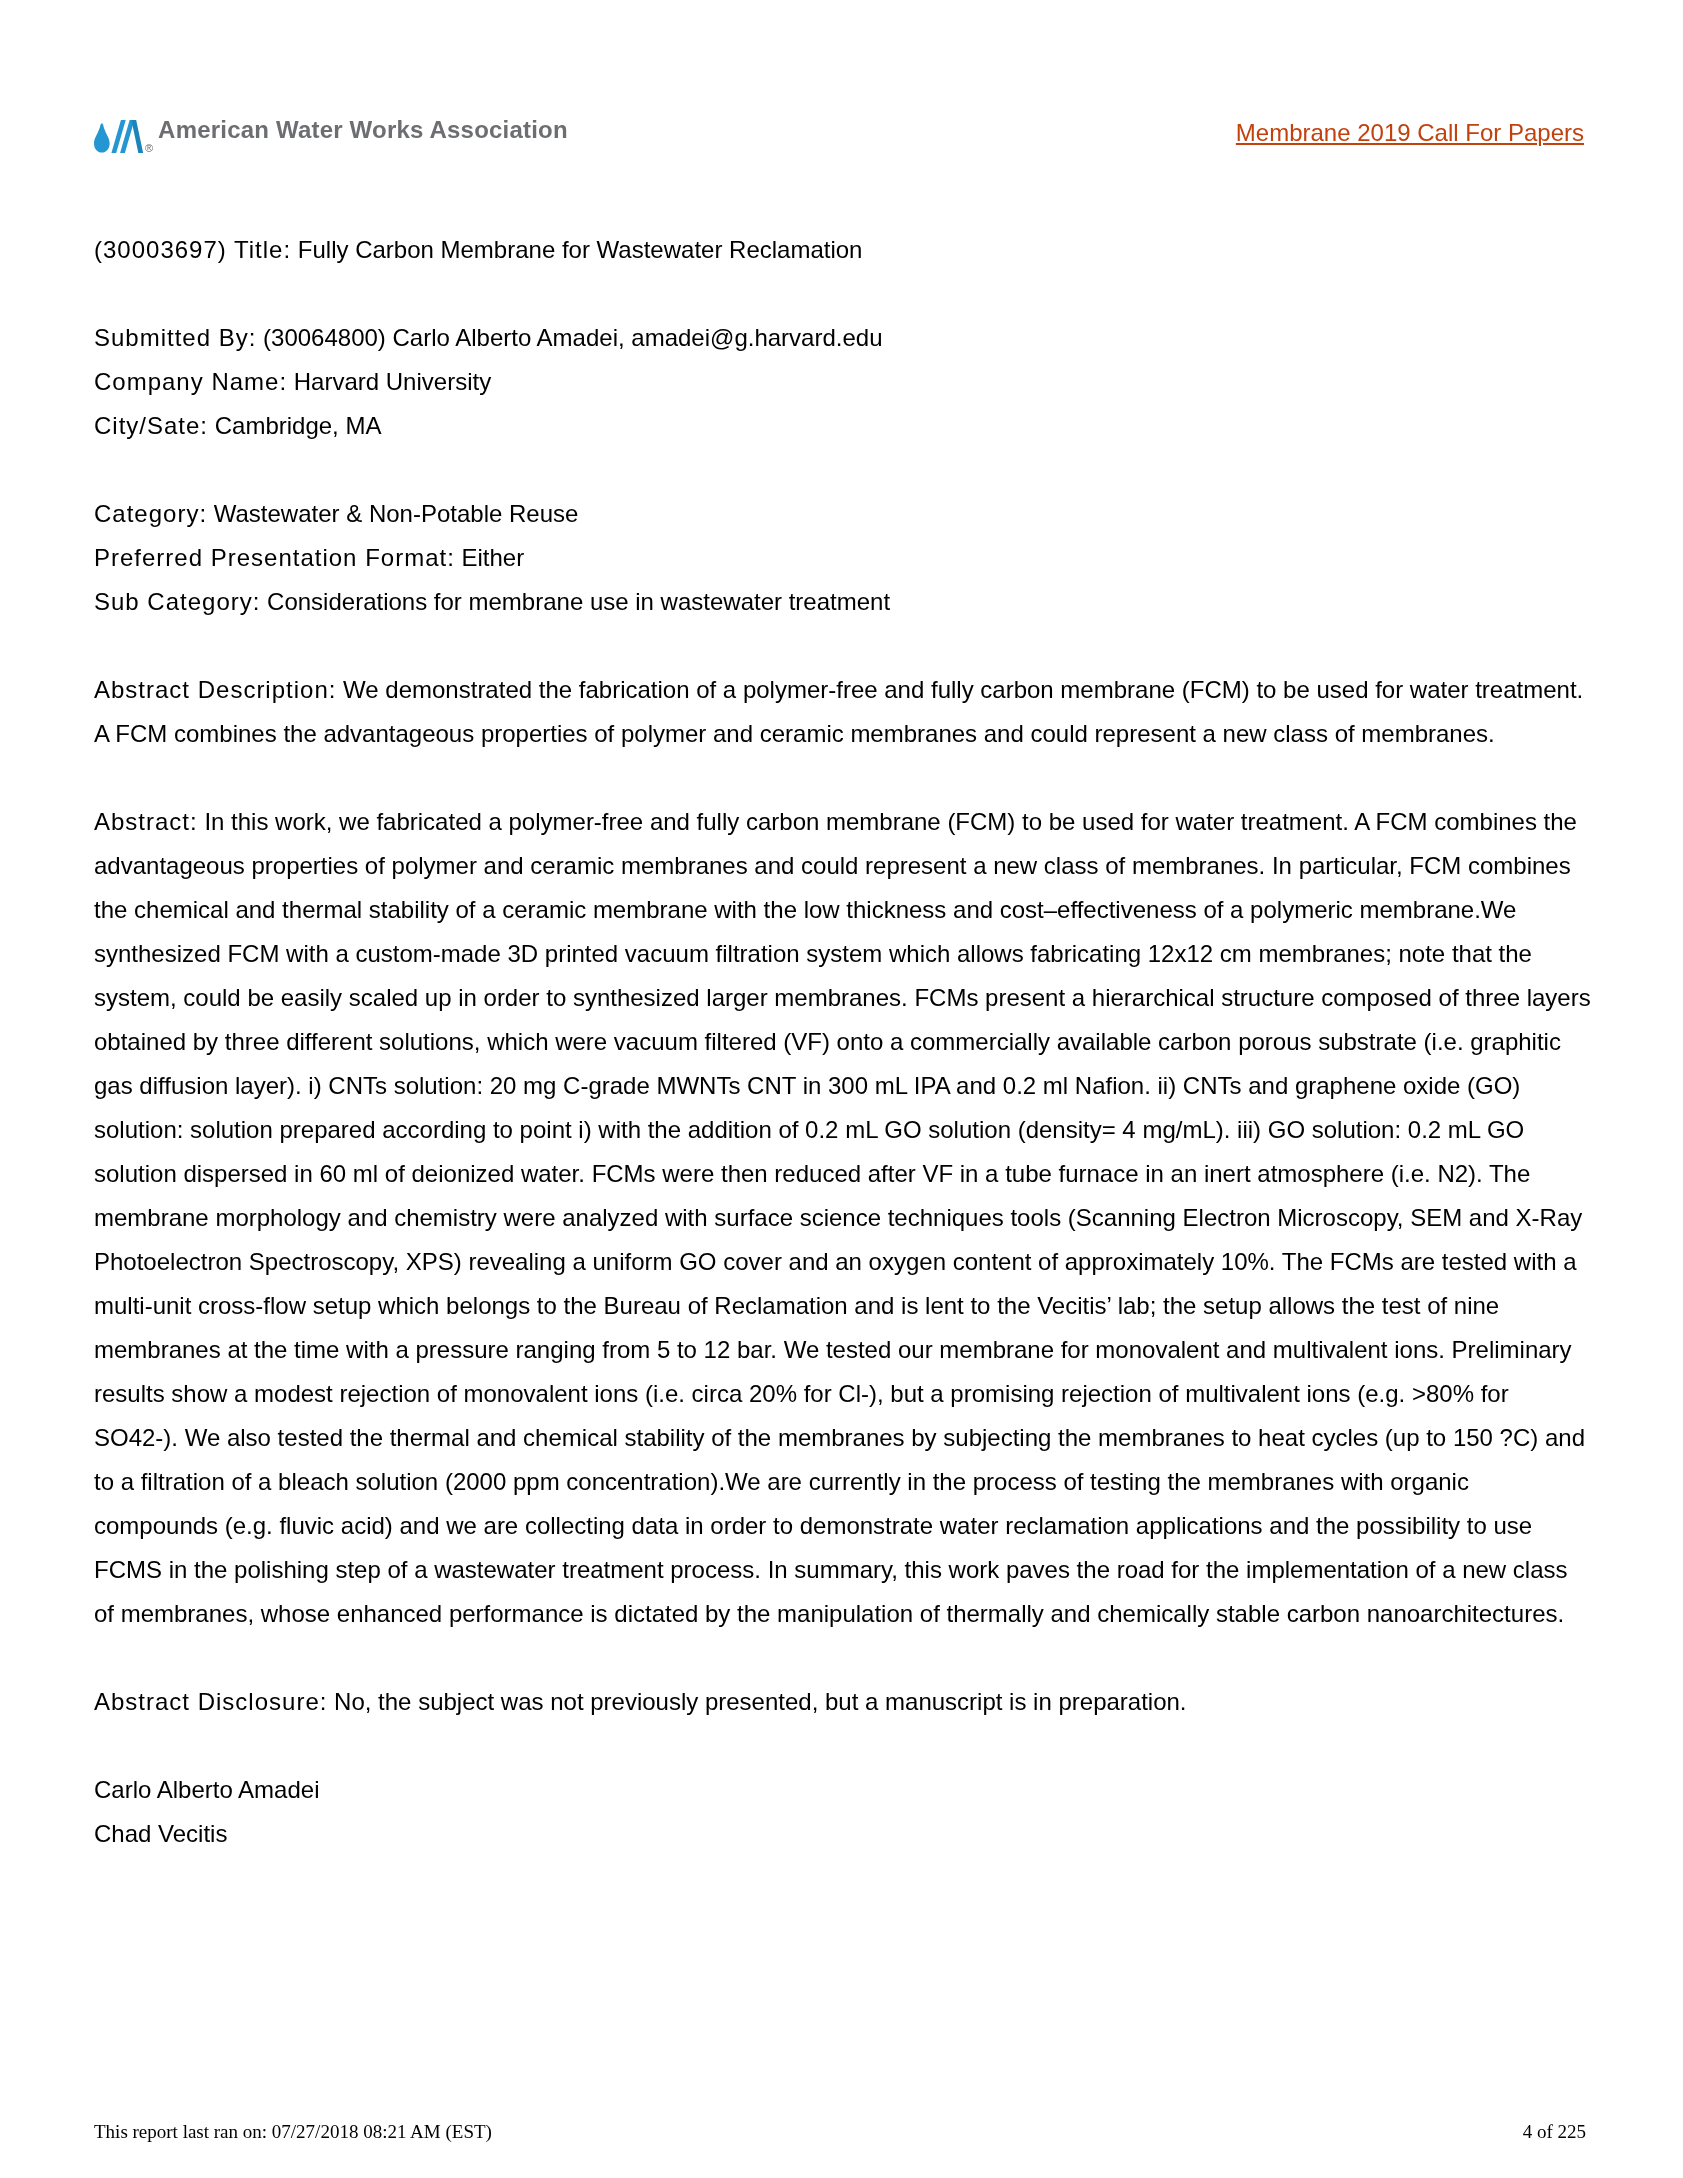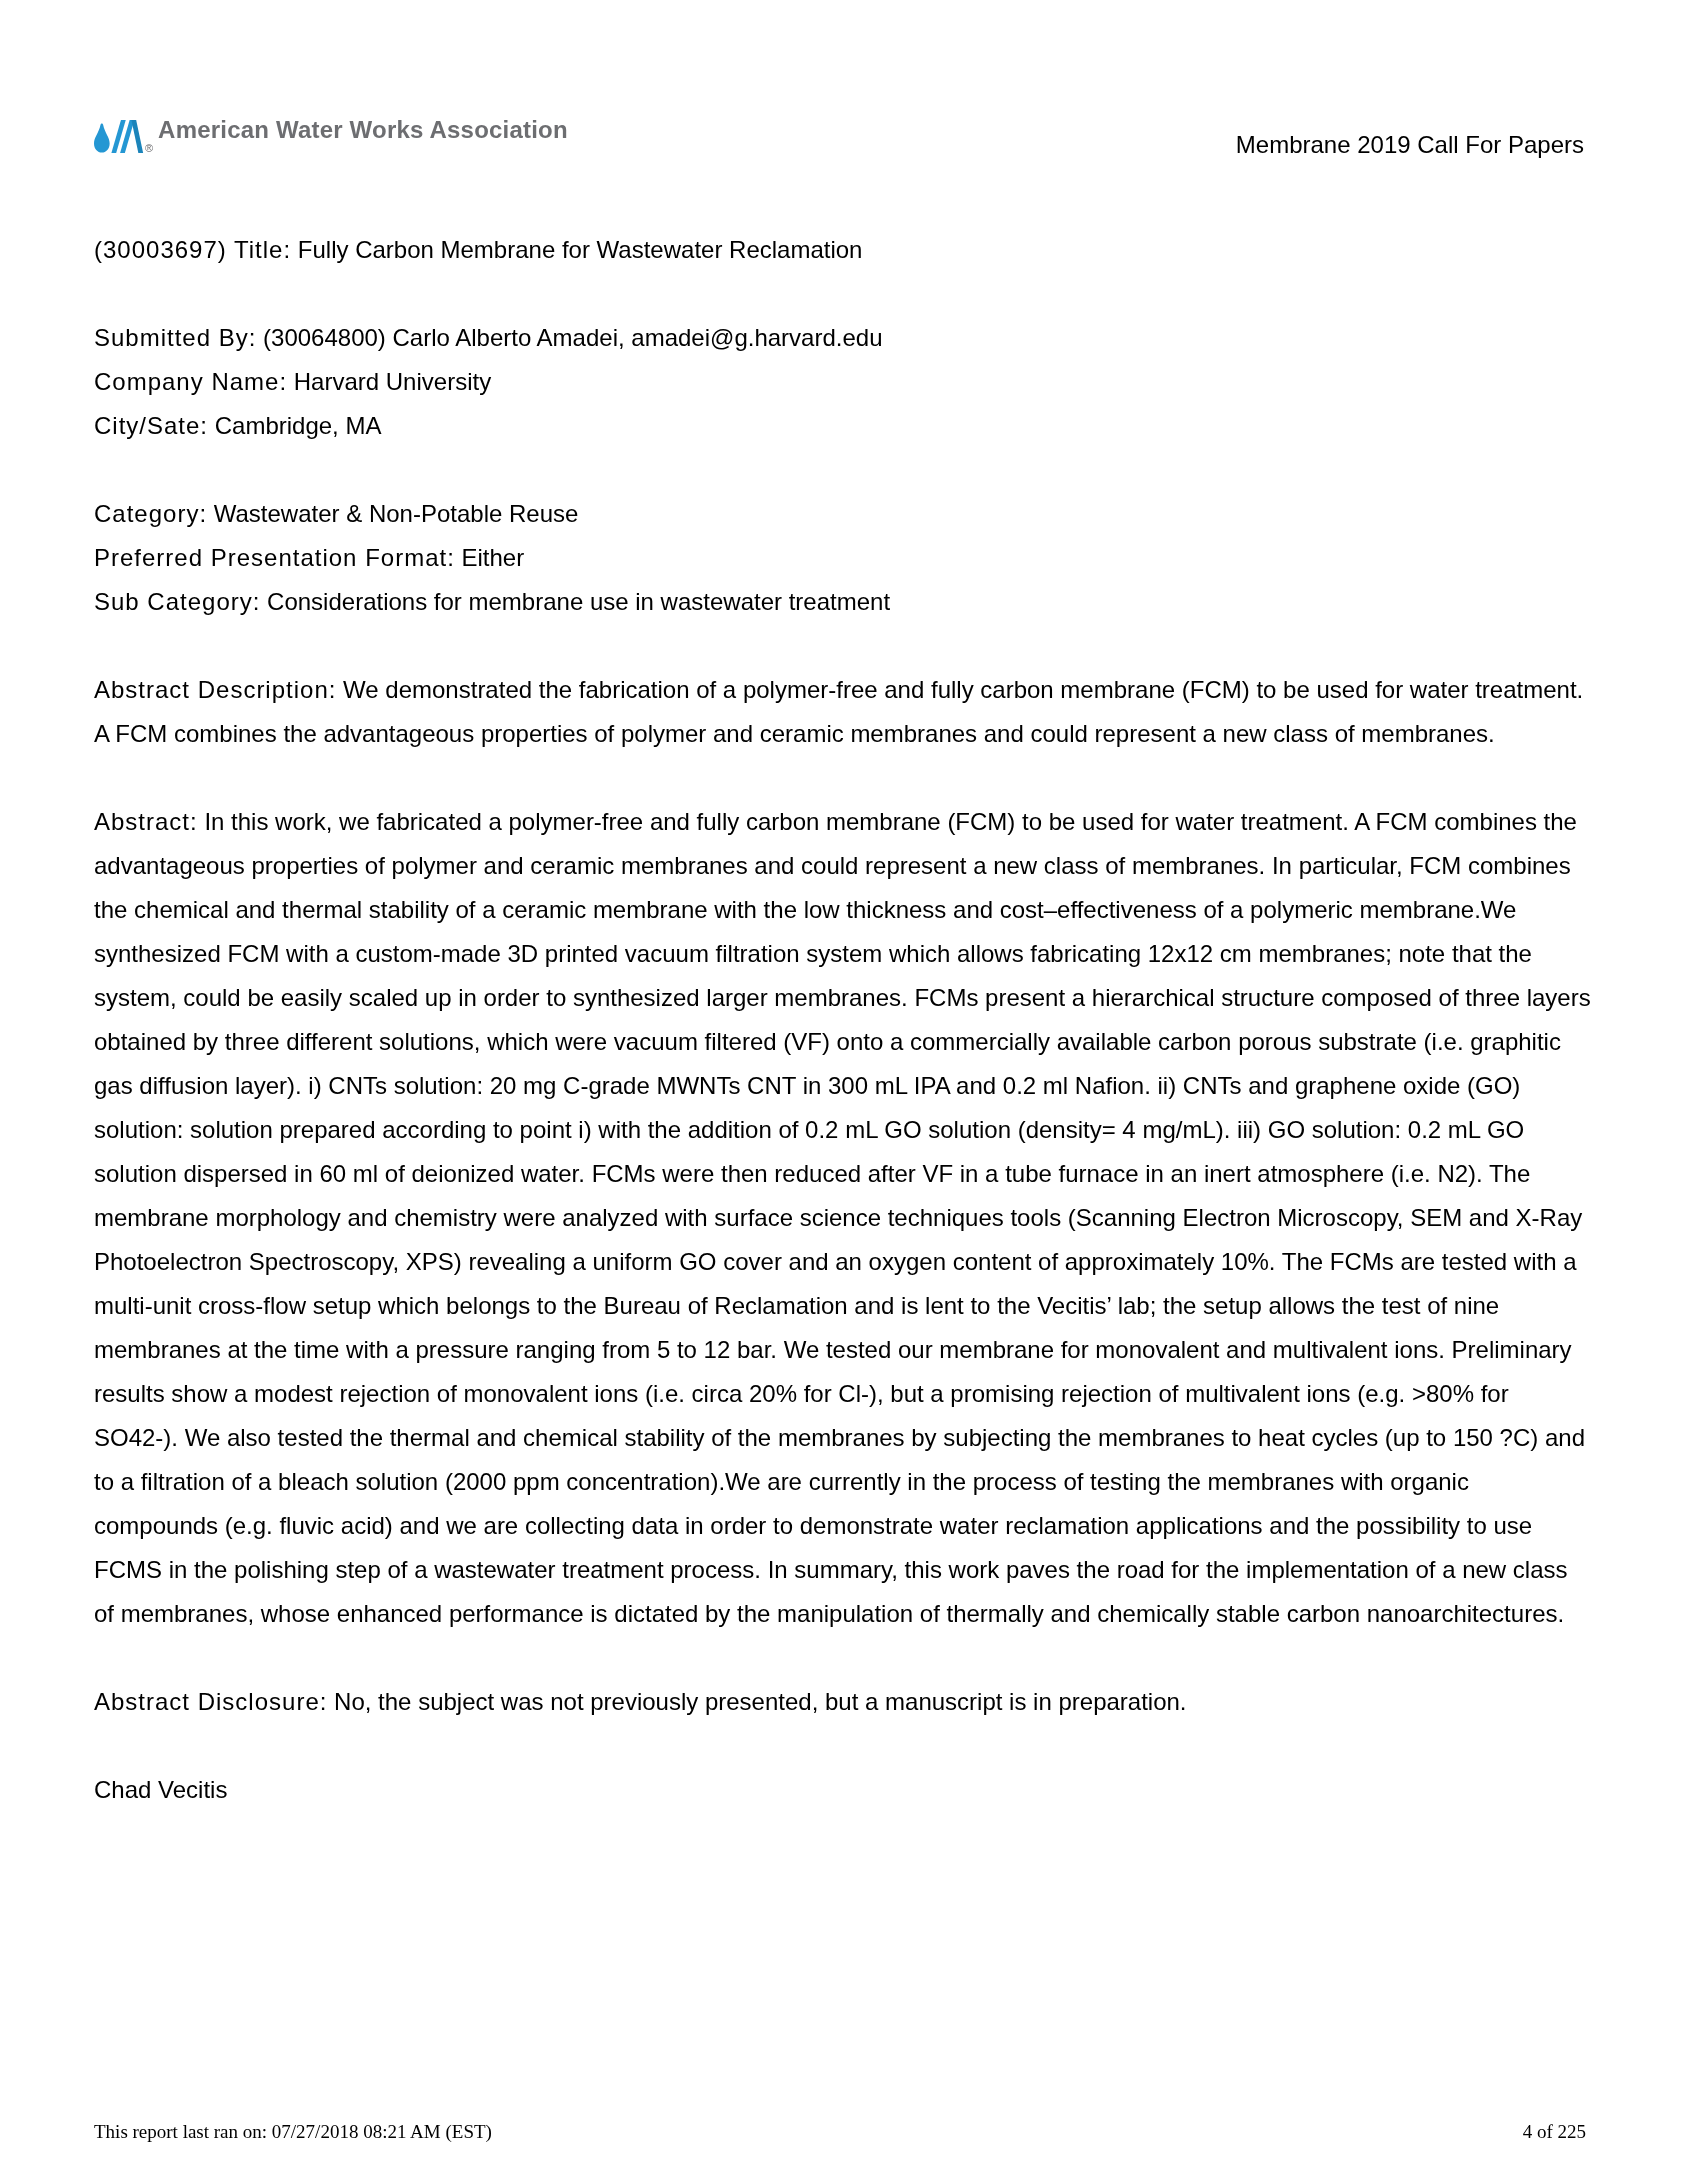--- a/index.html
+++ b/index.html
@@ -48,23 +48,24 @@
     font-weight: 600;
     color: #6d6e71;
     letter-spacing: 0.2px;
     margin-left: 5px;
     margin-bottom: 12px;
     line-height: 1.1;
     white-space: nowrap;
   }
   .doc-title {
     font-size: 24px;
-    color: #000000;
-    margin-top: 20px;
+    color: #c2410c;
+    margin-top: 8px;
     white-space: nowrap;
+    text-decoration: underline;
   }
 
   
   .content {
     position: absolute;
     top: 228px;
     left: 94px;
     width: 1497px;
     font-size: 24px;
     line-height: 44px;
@@ -135,20 +136,21 @@
 
     <div class="section">
       <span class="lbl">Abstract:</span> <span>In this work, we fabricated a polymer-free and fully carbon membrane (FCM) to be used for water treatment. A FCM combines the advantageous properties of polymer and ceramic membranes and could represent a new class of membranes. In particular, FCM combines the chemical and thermal stability of a ceramic membrane with the low thickness and cost–effectiveness of a polymeric membrane.We synthesized FCM with a custom-made 3D printed vacuum filtration system which allows fabricating 12x12 cm membranes; note that the system, could be easily scaled up in order to synthesized larger membranes. FCMs present a hierarchical structure composed of three layers obtained by three different solutions, which were vacuum filtered (VF) onto a commercially available carbon porous substrate (i.e. graphitic gas diffusion layer). i) CNTs solution: 20 mg C-grade MWNTs CNT in 300 mL IPA and 0.2 ml Nafion. ii) CNTs and graphene oxide (GO) solution: solution prepared according to point i) with the addition of 0.2 mL GO solution (density= 4 mg/mL). iii) GO solution: 0.2 mL GO solution dispersed in 60 ml of deionized water. FCMs were then reduced after VF in a tube furnace in an inert atmosphere (i.e. N2). The membrane morphology and chemistry were analyzed with surface science techniques tools (Scanning Electron Microscopy, SEM and X-Ray Photoelectron Spectroscopy, XPS) revealing a uniform GO cover and an oxygen content of approximately 10%. The FCMs are tested with a multi-unit cross-flow setup which belongs to the Bureau of Reclamation and is lent to the Vecitis’ lab; the setup allows the test of nine membranes at the time with a pressure ranging from 5 to 12 bar. We tested our membrane for monovalent and multivalent ions. Preliminary results show a modest rejection of monovalent ions (i.e. circa 20% for Cl-), but a promising rejection of multivalent ions (e.g. &gt;80% for SO42-). We also tested the thermal and chemical stability of the membranes by subjecting the membranes to heat cycles (up to 150 ?C) and to a filtration of a bleach solution (2000 ppm concentration).We are currently in the process of testing the membranes with organic compounds (e.g. fluvic acid) and we are collecting data in order to demonstrate water reclamation applications and the possibility to use FCMS in the polishing step of a wastewater treatment process. In summary, this work paves the road for the implementation of a new class of membranes, whose enhanced performance is dictated by the manipulation of thermally and chemically stable carbon nanoarchitectures.</span>
     </div>
 
     <div class="section">
       <span class="lbl">Abstract Disclosure:</span> <span>No, the subject was not previously presented, but a manuscript is in preparation.</span>
     </div>
 
     <div class="section">
+      <div class="line">Carlo Alberto Amadei</div>
       <div class="line">Chad Vecitis</div>
     </div>
 
   </div>
 
   <div class="footer-bar">
     <span>This report last ran on: 07/27/2018 08:21 AM (EST)</span>
     <span>4 of 225</span>
   </div>
 

